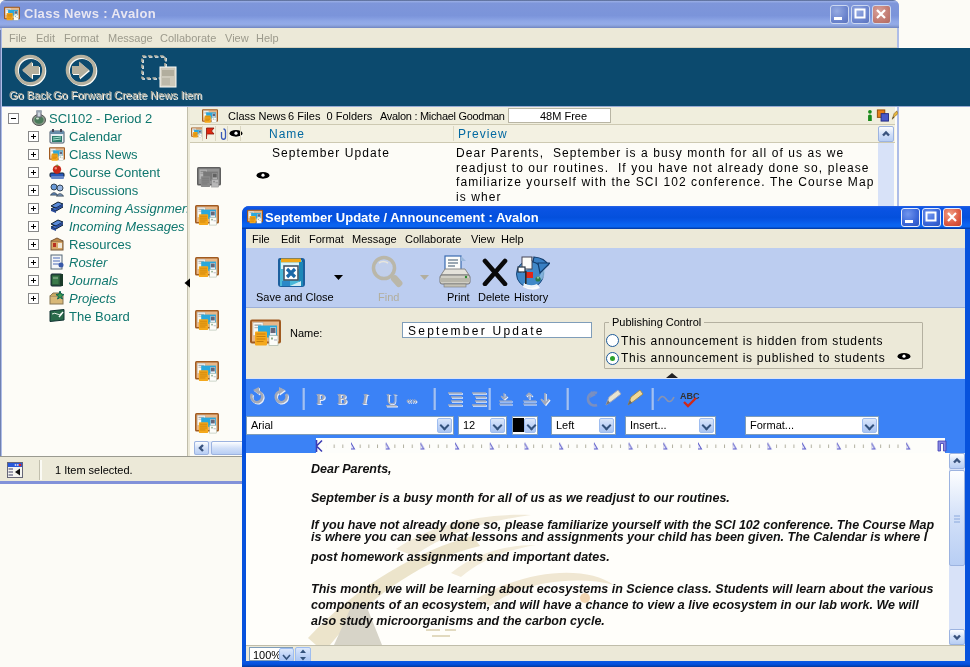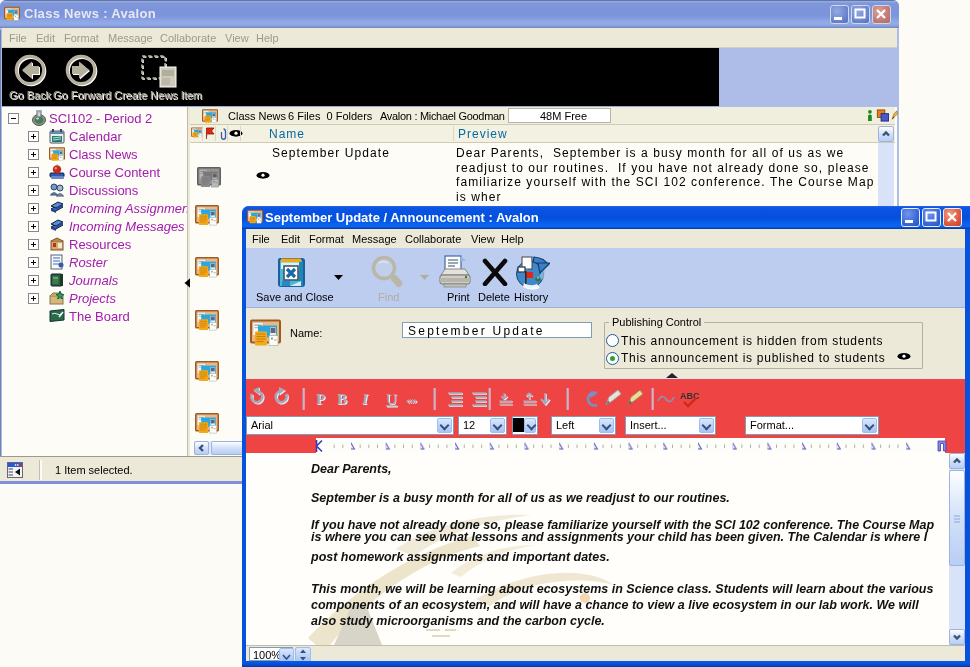--- a/index.html
+++ b/index.html
@@ -9,26 +9,26 @@
 .t11{font-size:11px;line-height:13px;white-space:nowrap;}
 #bw{left:0;top:0;width:899px;height:484px;border-radius:6px 6px 0 0;background:#aebde8;}
 #bw-title{left:0;top:0;width:899px;height:28px;border-radius:6px 6px 0 0;
   background:linear-gradient(180deg,#46587e 0%,#96abe4 5%,#7e96da 12%,#7b94da 55%,#8099de 62%,#8fa7e6 76%,#93abe8 86%,#8ba1da 92%,#6f84c0 100%);}
 #bw-title .cap{left:29px;top:6px;color:#e9e7f2;font-weight:bold;font-size:13px;letter-spacing:0.3px;}
 .wbtn{width:19px;height:19px;top:5px;border-radius:3px;border:1px solid #ccd8f0;box-sizing:border-box;}
 .wbtn.b{background:radial-gradient(circle at 35% 30%,#96abe2,#6c85ce 60%,#5a71bc);}
 .wbtn.r{background:radial-gradient(circle at 35% 30%,#d8a29b,#c27b72 60%,#b06a61);}
 #bw-menu{left:2px;top:28px;width:895px;height:19px;background:#ece9d8;border-bottom:1px solid #d4d0bc;}
 #bw-menu span{position:absolute;top:4px;color:#9c9a8c;font-size:11px;}
-#bw-tools{left:2px;top:48px;width:717px;height:58px;background:#000000;border-bottom:1px solid #98abd4;}
+#bw-tools{left:2px;top:48px;width:969px;height:58px;background:#0c4a6e;border-bottom:1px solid #98abd4;}
 .tlabel{color:#b0ac9c;font-size:11px;top:41px;text-align:center;position:absolute;white-space:nowrap;text-shadow:1px 1px 0 #fbfbf6;}
 #bw-body{left:2px;top:107px;width:895px;height:349px;background:#fdfcf7;}
 #tree{position:absolute;left:1px;top:0;width:185px;height:333px;background:#fdfcf7;overflow:hidden;}
 .trow{position:absolute;left:0;height:18px;width:185px;}
-.trow .lbl{position:absolute;left:66px;top:2px;font-size:13px;color:#a21caf;white-space:nowrap;}
+.trow .lbl{position:absolute;left:66px;top:2px;font-size:13px;color:#0f766e;white-space:nowrap;}
 .trow .lbl.it{font-style:italic;}
 .pm{position:absolute;width:9px;height:9px;border:1px solid #888;background:#fff;}
 .pm .h{position:absolute;background:#000;left:2px;top:4px;width:5px;height:1px;}
 .pm .v{position:absolute;background:#000;left:4px;top:2px;width:1px;height:5px;}
 .ticon{position:absolute;left:46px;top:1px;width:16px;height:16px;}
 #split{position:absolute;left:185px;top:0;width:3px;height:349px;background:#ece9d8;border-left:1px solid #c0bdaa;}
 #list{position:absolute;left:188px;top:0;width:705px;height:349px;background:#fdfcf7;}
 #lhead{position:absolute;left:0;top:0;width:705px;height:17px;background:#f0eedd;border-bottom:1px solid #cdc9b2;}
 #lhead span{position:absolute;top:3px;font-size:11px;color:#000;}
 #lcols{position:absolute;left:0;top:18px;width:705px;height:17px;background:#f3f1e2;border-bottom:1px solid #cdc9b2;}
@@ -44,21 +44,21 @@
   background:linear-gradient(180deg,#2a63e4 0%,#0b54e4 8%,#0450dd 50%,#0757e6 65%,#0a63f0 80%,#0a64f0 90%,#0342b4 97%,#03399c 100%);}
 #fw-title .cap{left:23px;top:4px;color:#fff;font-weight:bold;font-size:13px;}
 .fbtn{width:19px;height:19px;top:2px;border-radius:3px;border:1px solid #e8eefc;box-sizing:border-box;}
 .fbtn.b{background:radial-gradient(circle at 35% 30%,#7296ee,#3a66d8 60%,#2b53bd);}
 .fbtn.r{background:radial-gradient(circle at 35% 30%,#f0a086,#dd5940 60%,#c2402a);}
 #fw-menu{left:4px;top:23px;width:719px;height:19px;background:#ece9d8;}
 #fw-menu span{position:absolute;top:4px;color:#000;font-size:11px;}
 #fw-tools{left:4px;top:42px;width:719px;height:59px;background:#bccdf0;border-bottom:1px solid #9db0d8;}
 #fw-tools .lab{position:absolute;top:43px;font-size:11px;color:#000;white-space:nowrap;}
 #fw-form{left:4px;top:102px;width:719px;height:70px;background:#ece9d8;}
-#fw-fmt{left:4px;top:172px;width:719px;height:75px;background:#ef4444;border-top:1px solid #dce5f8;}
+#fw-fmt{left:4px;top:172px;width:719px;height:75px;background:#3b82f6;border-top:1px solid #dce5f8;}
 #fw-text{left:4px;top:247px;width:703px;height:192px;background:#fffefa;overflow:hidden;}
 #fw-vsb{left:707px;top:247px;width:16px;height:192px;background:#d8e2f8;}
 #fw-statr{left:4px;top:439px;width:719px;height:16px;background:#ece9d8;border-top:1px solid #c0bdaa;}
 #fw-bot{left:0px;top:455px;width:728px;height:6px;background:linear-gradient(180deg,#0c5ae4,#0450dd 55%,#03399c);}
 .body-line{position:absolute;font-size:12.5px;font-weight:bold;font-style:italic;color:#111;white-space:nowrap;}
 .combo{position:absolute;height:19px;background:#fff;border:1px solid #7f9db9;box-sizing:border-box;}
 .combo .tx{position:absolute;left:4px;top:2px;font-size:11px;color:#000;white-space:nowrap;}
 .cbtn{position:absolute;right:1px;top:1px;bottom:1px;width:15px;border:1px solid #9ebdf0;border-radius:2px;
  background:linear-gradient(180deg,#dce8fb,#c0d4f7 50%,#a8c4f2);box-sizing:border-box;}
 .cbtn:after{content:"";position:absolute;left:3px;top:3px;width:5px;height:5px;

